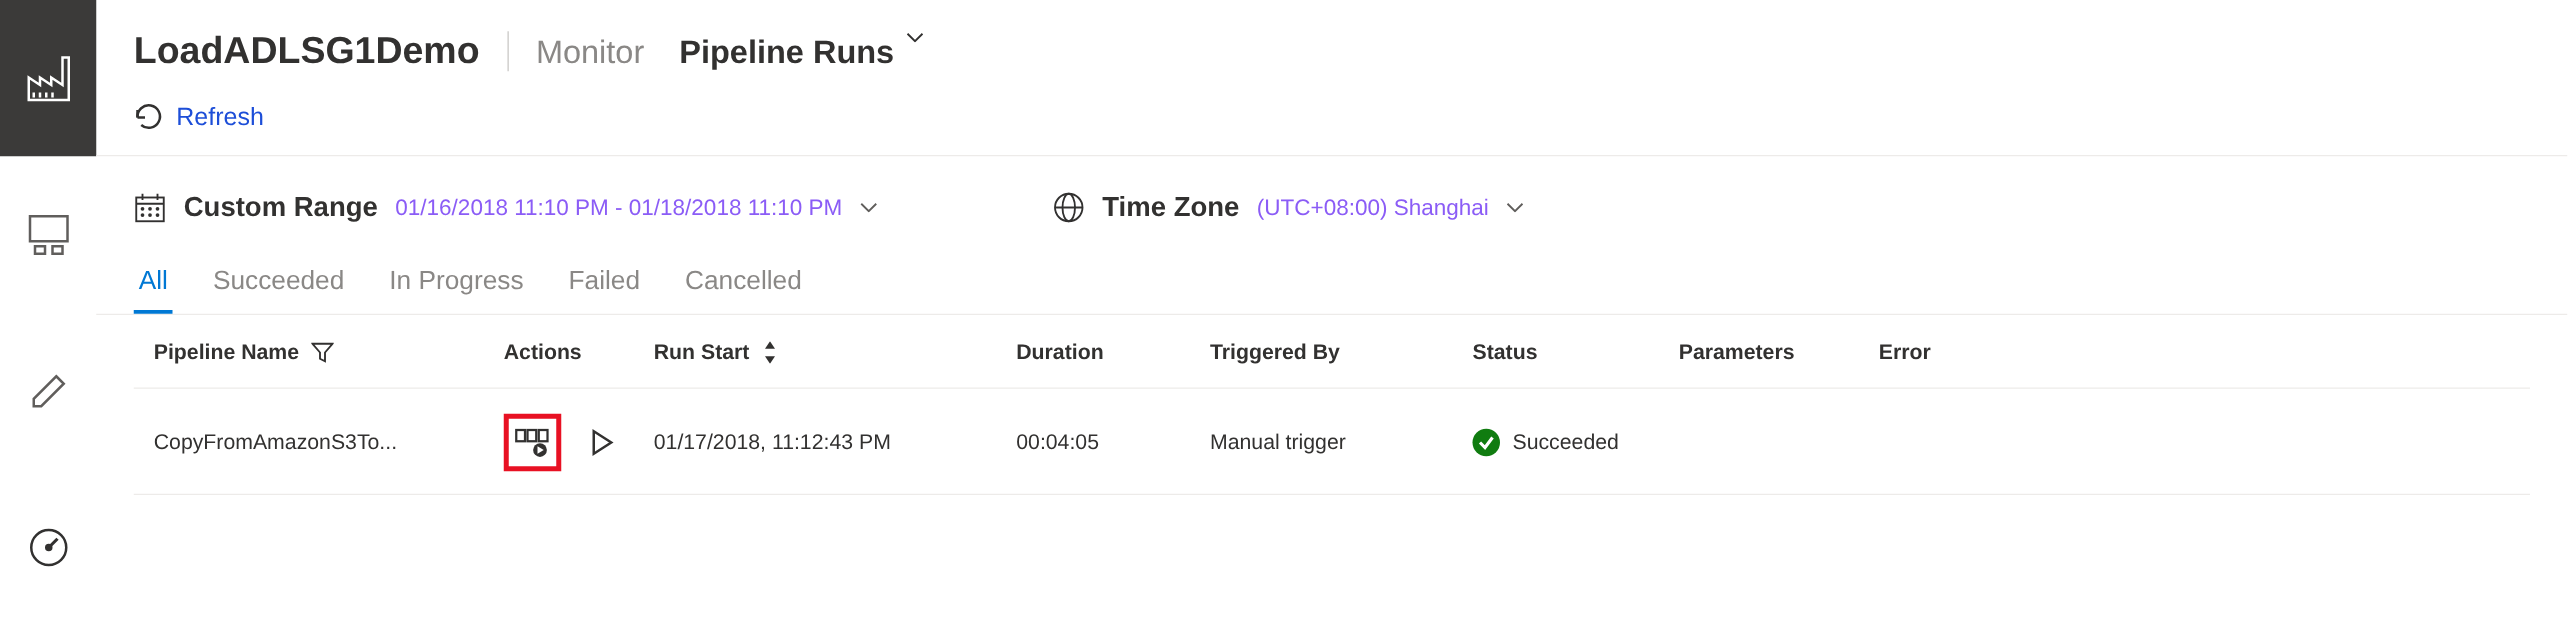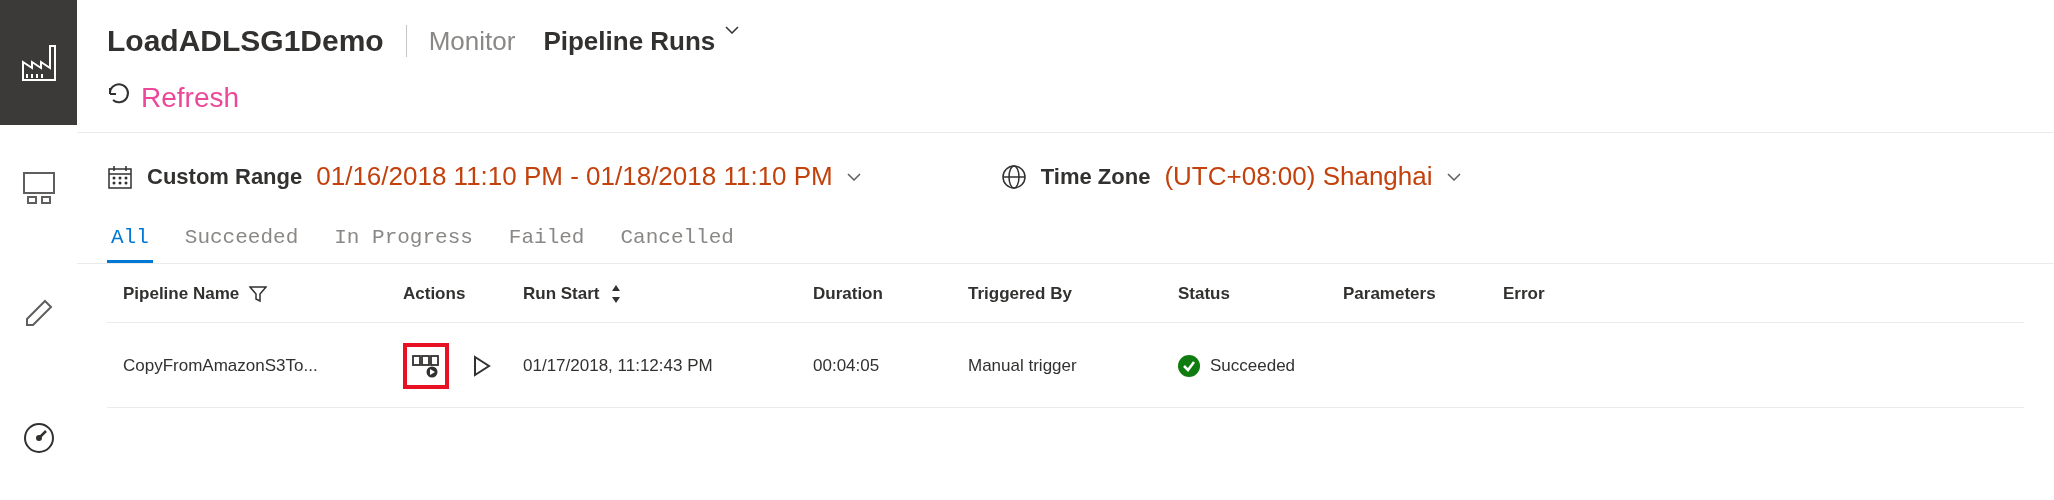--- a/index.html
+++ b/index.html
@@ -70,56 +70,55 @@
     }
     .refresh-row {
       padding: 8px 30px 18px 30px;
       display: flex;
       align-items: center;
       gap: 10px;
       border-bottom: 1px solid #edebe9;
     }
     .refresh-btn {
       display: flex;
-      align-items: flex-start;
-      gap: 10px;
-      font-size: 28px;
-      cursor: pointer;
-      color: #ec4899;
+      align-items: flex-end;
+      gap: 10px;
+      font-size: 20px;
+      cursor: pointer;
+      color: #1d4ed8;
     }
     .filter-row {
       display: flex;
       align-items: center;
       padding: 28px 30px 16px 30px;
       gap: 40px;
     }
     .filter-group {
       display: flex;
       align-items: center;
       gap: 14px;
     }
     .filter-group .label {
       font-size: 22px;
       font-weight: 600;
     }
     .filter-group .value {
-      font-size: 26px;
-      color: #c2410c;
+      font-size: 18px;
+      color: #8b5cf6;
     }
     .chevron-down {
       width: 14px;
       height: 8px;
     }
     .tabs-row {
       display: flex;
       align-items: center;
       padding: 10px 30px 0 30px;
       gap: 28px;
       border-bottom: 1px solid #edebe9;
-      font-family: Liberation Mono, monospace;
     }
     .tab {
       font-size: 21px;
       color: #8a8886;
       padding: 8px 4px 14px 4px;
       cursor: pointer;
       position: relative;
     }
     .tab.active {
       color: #0078d4;

